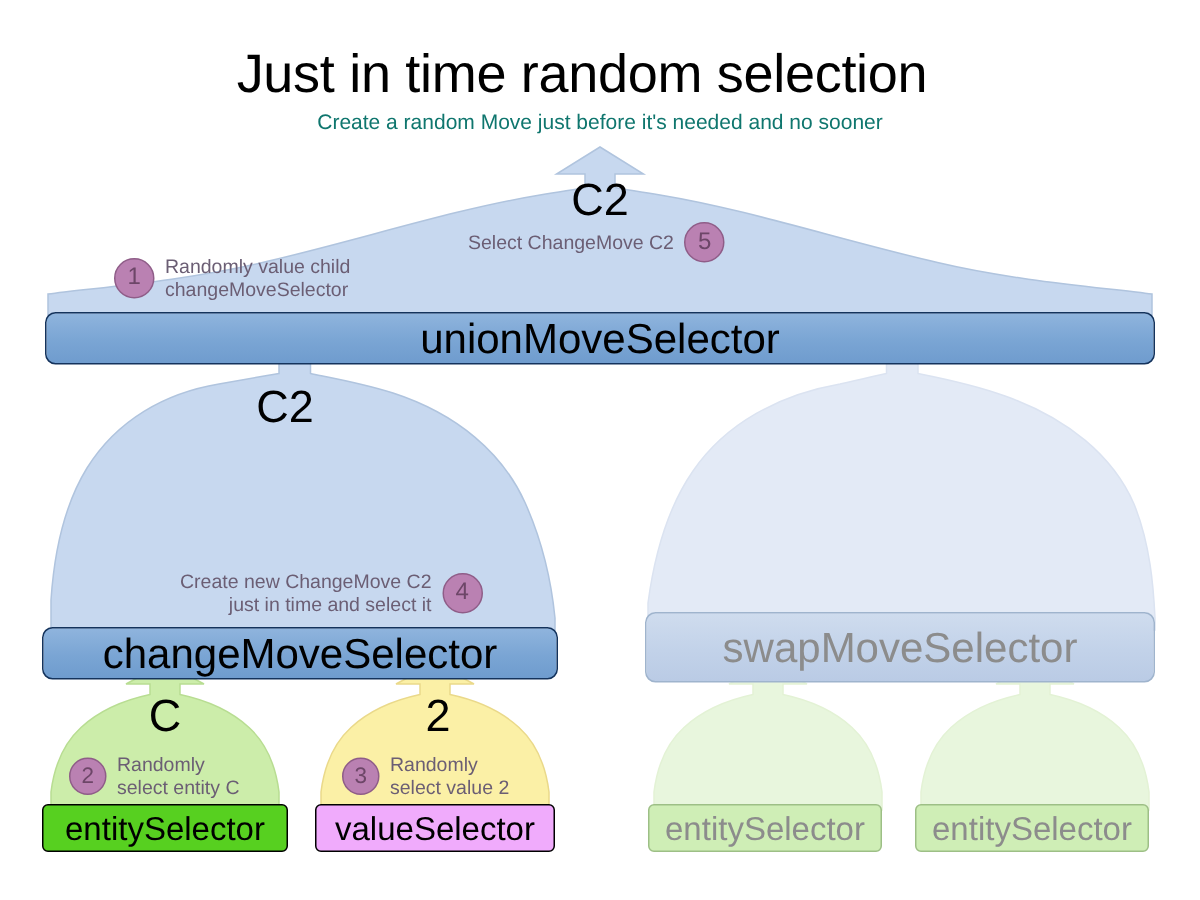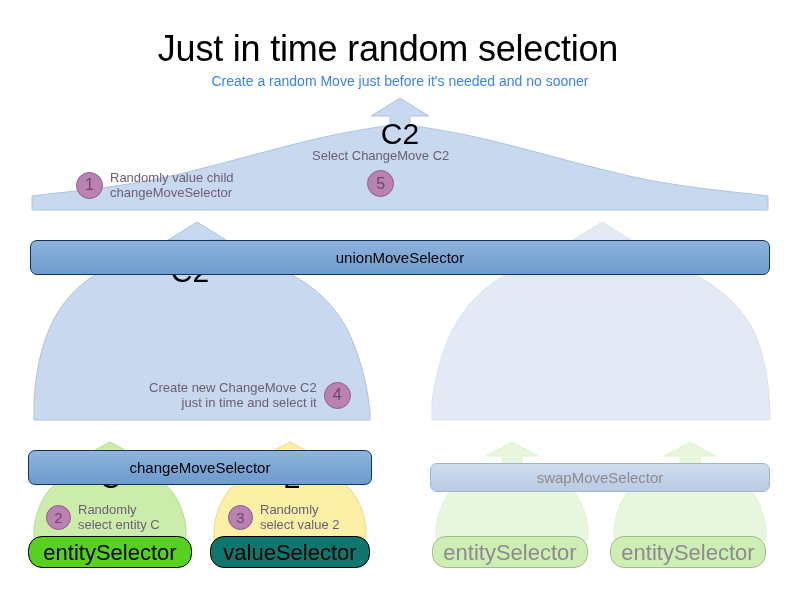--- a/index.html
+++ b/index.html
@@ -35,21 +35,21 @@
     font-weight: normal;
     color: #000;
     letter-spacing: -0.2px;
   }
   #page-subtitle {
     left: 0; top: 72px;
     width: 800px;
     text-align: center;
     font-size: 14px;
     line-height: 18px;
-    color: #3b82f6;
+    color: #0f766e;
   }
   #never-cached-note {
     left: 400px; top: 96px;
     width: 380px;
     text-align: center;
     font-size: 18px;
     line-height: 22px;
     color: #b01818;
     font-weight: normal;
   }
@@ -57,66 +57,65 @@
   
   #funnels { position: absolute; left: 0; top: 0; width: 800px; height: 600px; }
 
   
   .bar {
     box-sizing: border-box;
     border-radius: 7px;
     display: flex;
     align-items: center;
     justify-content: center;
-    font-size: 15px;
+    font-size: 28px;
     line-height: 24px;
     white-space: nowrap;
-    margin-top: 32px;
   }
   .bar-union {
     left: 30px; top: 208px; width: 740px; height: 35px;
     background: linear-gradient(to bottom, #8fb4dd 0%, #7aa5d4 55%, #6f9cce 100%);
     border: 1.6px solid #14335c;
     color: #000;
   }
   .bar-change {
     left: 28px; top: 418px; width: 344px; height: 35px;
     background: linear-gradient(to bottom, #8fb4dd 0%, #7aa5d4 55%, #6f9cce 100%);
     border: 1.6px solid #14335c;
     color: #000;
   }
   .bar-swap {
-    left: 430px; top: 431px; width: 340px; height: 29px;
+    left: 430px; top: 408px; width: 340px; height: 47px;
     background: linear-gradient(to bottom, #cfdcee 0%, #c2d2e9 55%, #bacbe5 100%);
     border: 1.3px solid #9fb4cd;
     color: #8c8c8c;
   }
 
   
   .leaf {
     box-sizing: border-box;
-    border-radius: 14px;
+    border-radius: 4px;
     display: flex;
     align-items: center;
     justify-content: center;
     font-size: 22px;
     line-height: 25px;
     white-space: nowrap;
     top: 536px;
     height: 32px;
   }
   .leaf-entity {
     left: 28px; width: 164px;
     background: #57d020;
     border: 1.6px solid #000;
     color: #000;
   }
   .leaf-value {
     left: 210px; width: 160px;
-    background: #0f766e;
+    background: #f0abfc;
     border: 1.6px solid #000;
     color: #000;
   }
   .leaf-faded-a {
     left: 432px; width: 156px;
     background: #cfeeb6;
     border: 1.2px solid #9dbf86;
     color: #8c8c8c;
   }
   .leaf-faded-b {
@@ -162,24 +161,24 @@
   .step-text {
     font-size: 13px;
     line-height: 15px;
     color: #6b5e74;
     white-space: pre-line;
   }
 
   
   #step-1 { left: 76px; top: 170px; }
   
-  #step-5 { left: 312px; top: 148px; flex-direction: column; }
+  #step-5 { left: 312px; top: 148px; }
   
   #step-4 { left: 120px; top: 380px; }
-  #step-4 .step-text { text-align: right; margin-left: 29px; }
+  #step-4 .step-text { text-align: right; }
   
   #step-2 { left: 46px; top: 502px; }
   
   #step-3 { left: 228px; top: 502px; }
 </style>
 </head>
 <body>
 
 <div id="canvas">
 

